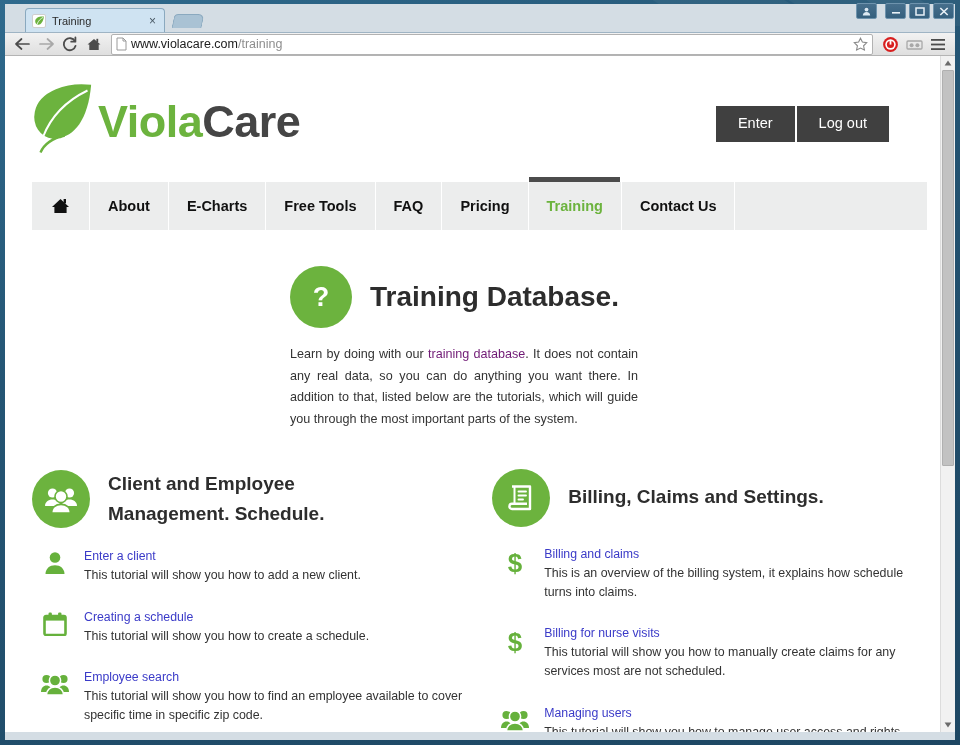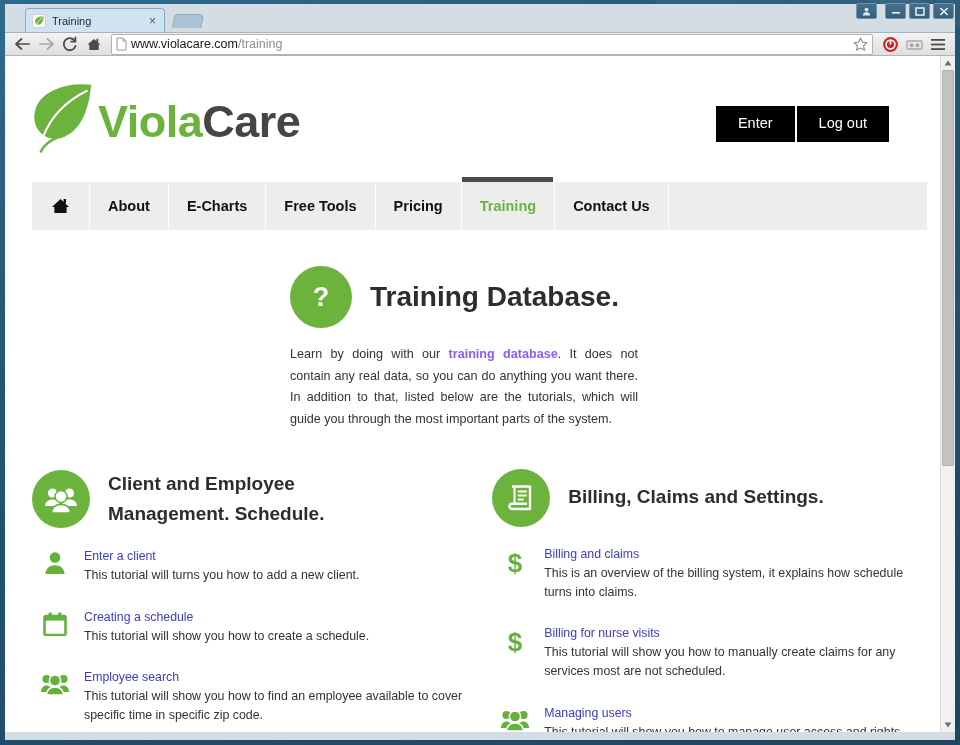--- a/index.html
+++ b/index.html
@@ -224,21 +224,21 @@
   #logo-care  { color: #454545; }
 
   #header-actions {
     margin-left: auto;
     display: flex;
     gap: 2px;
     padding-right: 16px;
     padding-top: 6px;
   }
   .hdr-btn {
-    background: #000000;
+    background: #404040;
     color: #ffffff;
     font-size: 14.5px;
     border: none;
     padding: 9px 22px;
     font-family: "Liberation Sans", sans-serif;
     cursor: pointer;
     line-height: 1.2;
   }
 
   
@@ -307,21 +307,21 @@
     color: #2d2d2d;
   }
   #intro-text {
     margin-top: 16px;
     width: 348px;
     font-size: 12.6px;
     line-height: 1.72;
     color: #333333;
     text-align: justify;
   }
-  #intro-text a { color: #8b5cf6; text-decoration: none; font-weight: bold; }
+  #intro-text a { color: #701a75; text-decoration: none; }
 
   
   #columns {
     display: flex;
     margin-top: 38px;
     padding: 0 0 0 22px;
     gap: 0;
   }
   .col { width: 446px; }
   .col.right { padding-left: 24px; }
@@ -509,20 +509,21 @@
           <div id="main-nav">
             <div class="nav-item home">
               <svg width="19" height="18" viewBox="0 0 19 18">
                   <path d="M9.5 2 L1 10 H3.4 V16 H15.6 V10 H18 Z" fill="#111111"></path>
                   <rect x="12.6" y="2" width="2.4" height="4.4" fill="#111111"></rect>
                 </svg>
             </div>
             <div class="nav-item">About</div>
             <div class="nav-item">E-Charts</div>
             <div class="nav-item">Free Tools</div>
+            <div class="nav-item">FAQ</div>
             <div class="nav-item">Pricing</div>
             <div class="nav-item active">Training</div>
             <div class="nav-item">Contact Us</div>
             <div class="nav-item filler"></div>
           </div>
 
           <div id="intro">
             <div id="intro-head">
               <div class="circle-icon" id="intro-circle">
                 <svg width="34" height="34" viewBox="0 0 34 34">
@@ -553,21 +554,21 @@
 
               <div class="tutorial">
                 <div class="tut-icon">
                   <svg width="22" height="24" viewBox="0 0 22 24">
                       <circle cx="11" cy="6.5" r="5.3" fill="#66b13c"></circle>
                       <path d="M1.5 23c0-5.4 4.2-8.8 9.5-8.8s9.5 3.4 9.5 8.8z" fill="#66b13c"></path>
                     </svg>
                 </div>
                 <div class="tut-body">
                   <a class="tut-link" href="#">Enter a client</a>
-                  <div class="tut-desc">This tutorial will turns you how to add a new client.</div>
+                  <div class="tut-desc">This tutorial will show you how to add a new client.</div>
                 </div>
               </div>
 
               <div class="tutorial">
                 <div class="tut-icon">
                   <svg width="24" height="24" viewBox="0 0 24 24">
                       <rect x="5.5" y="0.5" width="3.4" height="6" rx="1.3" fill="#66b13c"></rect>
                       <rect x="15.1" y="0.5" width="3.4" height="6" rx="1.3" fill="#66b13c"></rect>
                       <rect x="1.5" y="4" width="21" height="19" rx="1.6" fill="none" stroke="#66b13c" stroke-width="2.6"></rect>
                       <rect x="1.5" y="4" width="21" height="4.6" fill="#66b13c"></rect>

